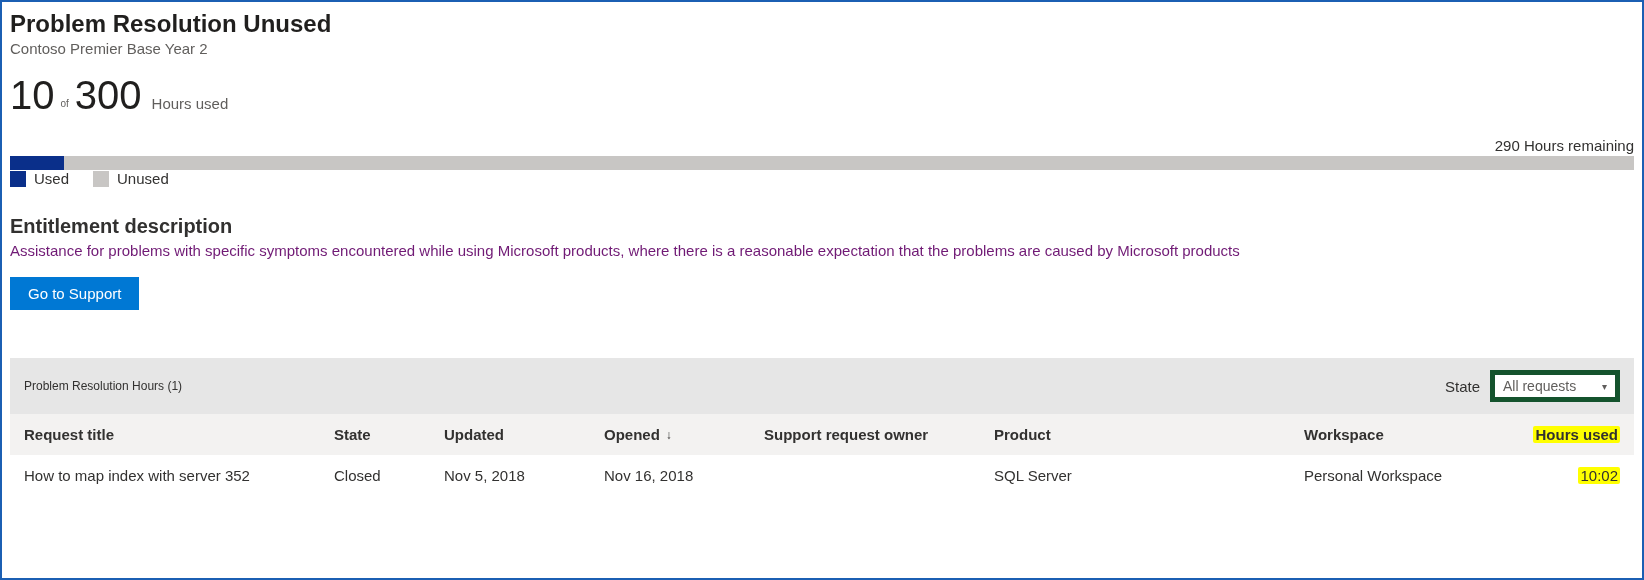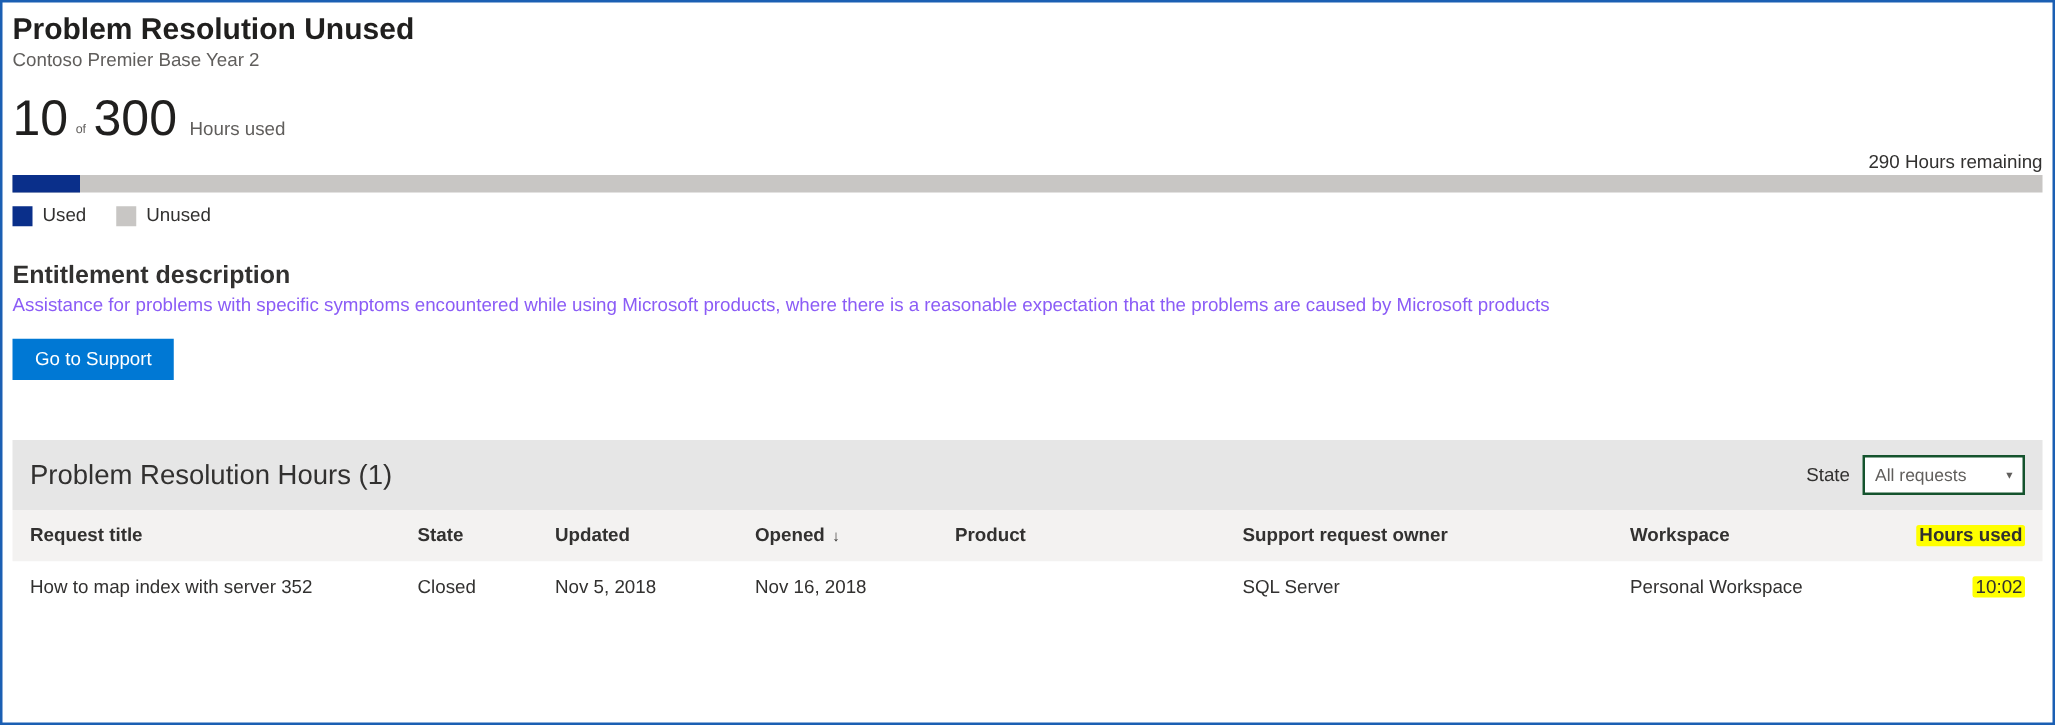--- a/index.html
+++ b/index.html
@@ -13,44 +13,44 @@
     height: 580px;
     padding: 8px 8px 0 8px;
     overflow: hidden;
   }
   .page-title { font-size: 24px; font-weight: 600; color: #201f1e; margin-bottom: 2px; }
   .subtitle { font-size: 15px; color: #605e5c; margin-bottom: 18px; }
   .usage-line { display: flex; align-items: baseline; gap: 6px; margin-bottom: 4px; }
   .usage-big { font-size: 40px; font-weight: 400; color: #201f1e; line-height:1; }
   .usage-of  { font-size: 10px; color: #605e5c; position: relative; top: -2px;}
   .usage-label { font-size: 15px; color: #605e5c; margin-left: 4px; }
-  .remaining-row { text-align: right; font-size: 15px; color: #323130; margin-top: 6px; margin-bottom: 2px; }
+  .remaining-row { text-align: right; font-size: 15px; color: #323130; margin-top: 22px; margin-bottom: 2px; }
   .bar { width: 100%; height: 14px; background: #c8c6c4; position: relative; }
   .bar-fill { position: absolute; left:0; top:0; bottom:0; background: #0a2f8a; }
-  .legend { display: flex; gap: 24px; margin-top: 10px; margin-bottom: 28px; align-items:flex-end; }
+  .legend { display: flex; gap: 24px; margin-bottom: 28px; align-items:flex-end; }
   .legend-item { display:flex; align-items:center; gap:8px; font-size:15px; }
   .swatch { width:16px; height:16px; display:inline-block; }
   .sw-used { background:#0a2f8a; }
   .sw-unused { background:#c8c6c4; }
   .section-title { font-size: 20px; font-weight:600; margin-bottom:4px; }
-  .section-desc { font-size: 15px; color:#8b5cf6; margin-bottom: 18px; max-width: 1400px; }
+  .section-desc { font-size: 15px; color:#701a75; margin-bottom: 18px; max-width: 1400px; }
   .btn-primary {
     background:#0078d4; color:#fff; border:none; padding:8px 18px;
     font-size:15px; cursor:pointer; font-family:inherit;
   }
 
   .table-wrap { margin-top: 48px; }
   .table-header-bar {
     background:#e6e6e6; padding:12px 14px;
     display:flex; justify-content:space-between; align-items:center;
   }
-  .table-header-title { font-size:22px; font-weight:400; color:#323130; }
+  .table-header-title { font-size:12px; font-weight:400; color:#323130; }
   .state-filter { display:flex; align-items:center; gap:10px; font-size:15px; }
   .select-box {
-    border:2px solid #14532d; background:#fff; height:32px;
+    border:5px solid #14532d; background:#fff; height:32px;
     width:130px; display:flex; align-items:center; justify-content:space-between;
     padding:0 8px; cursor:pointer; font-size:14px; color:#605e5c;
   }
   .chev { font-size:10px; color:#605e5c; }
   .grid {
     display:grid;
     grid-template-columns: 310px 110px 160px 160px 230px 310px 220px auto;
     align-items:center;
   }
   .grid-head {
@@ -114,22 +114,22 @@
   </div>
 
   <div class="grid grid-head">
     <div class="cell">Request title</div>
     <div class="cell">State</div>
     <div class="cell">Updated</div>
     <div class="cell">
       <span>Opened</span>
       <span class="sort-icon">↓</span>
     </div>
+    <div class="cell">Support request owner</div>
     <div class="cell">Product</div>
-    <div class="cell">Support request owner</div>
     <div class="cell">Workspace</div>
     <div class="cell right">
       <span class="highlight">Hours used</span>
     </div>
   </div>
 
   <div class="grid grid-row">
     <div class="cell" style="max-width:290px;">How to map index with server 352</div>
     <div class="cell">Closed</div>
     <div class="cell">Nov 5, 2018</div>

